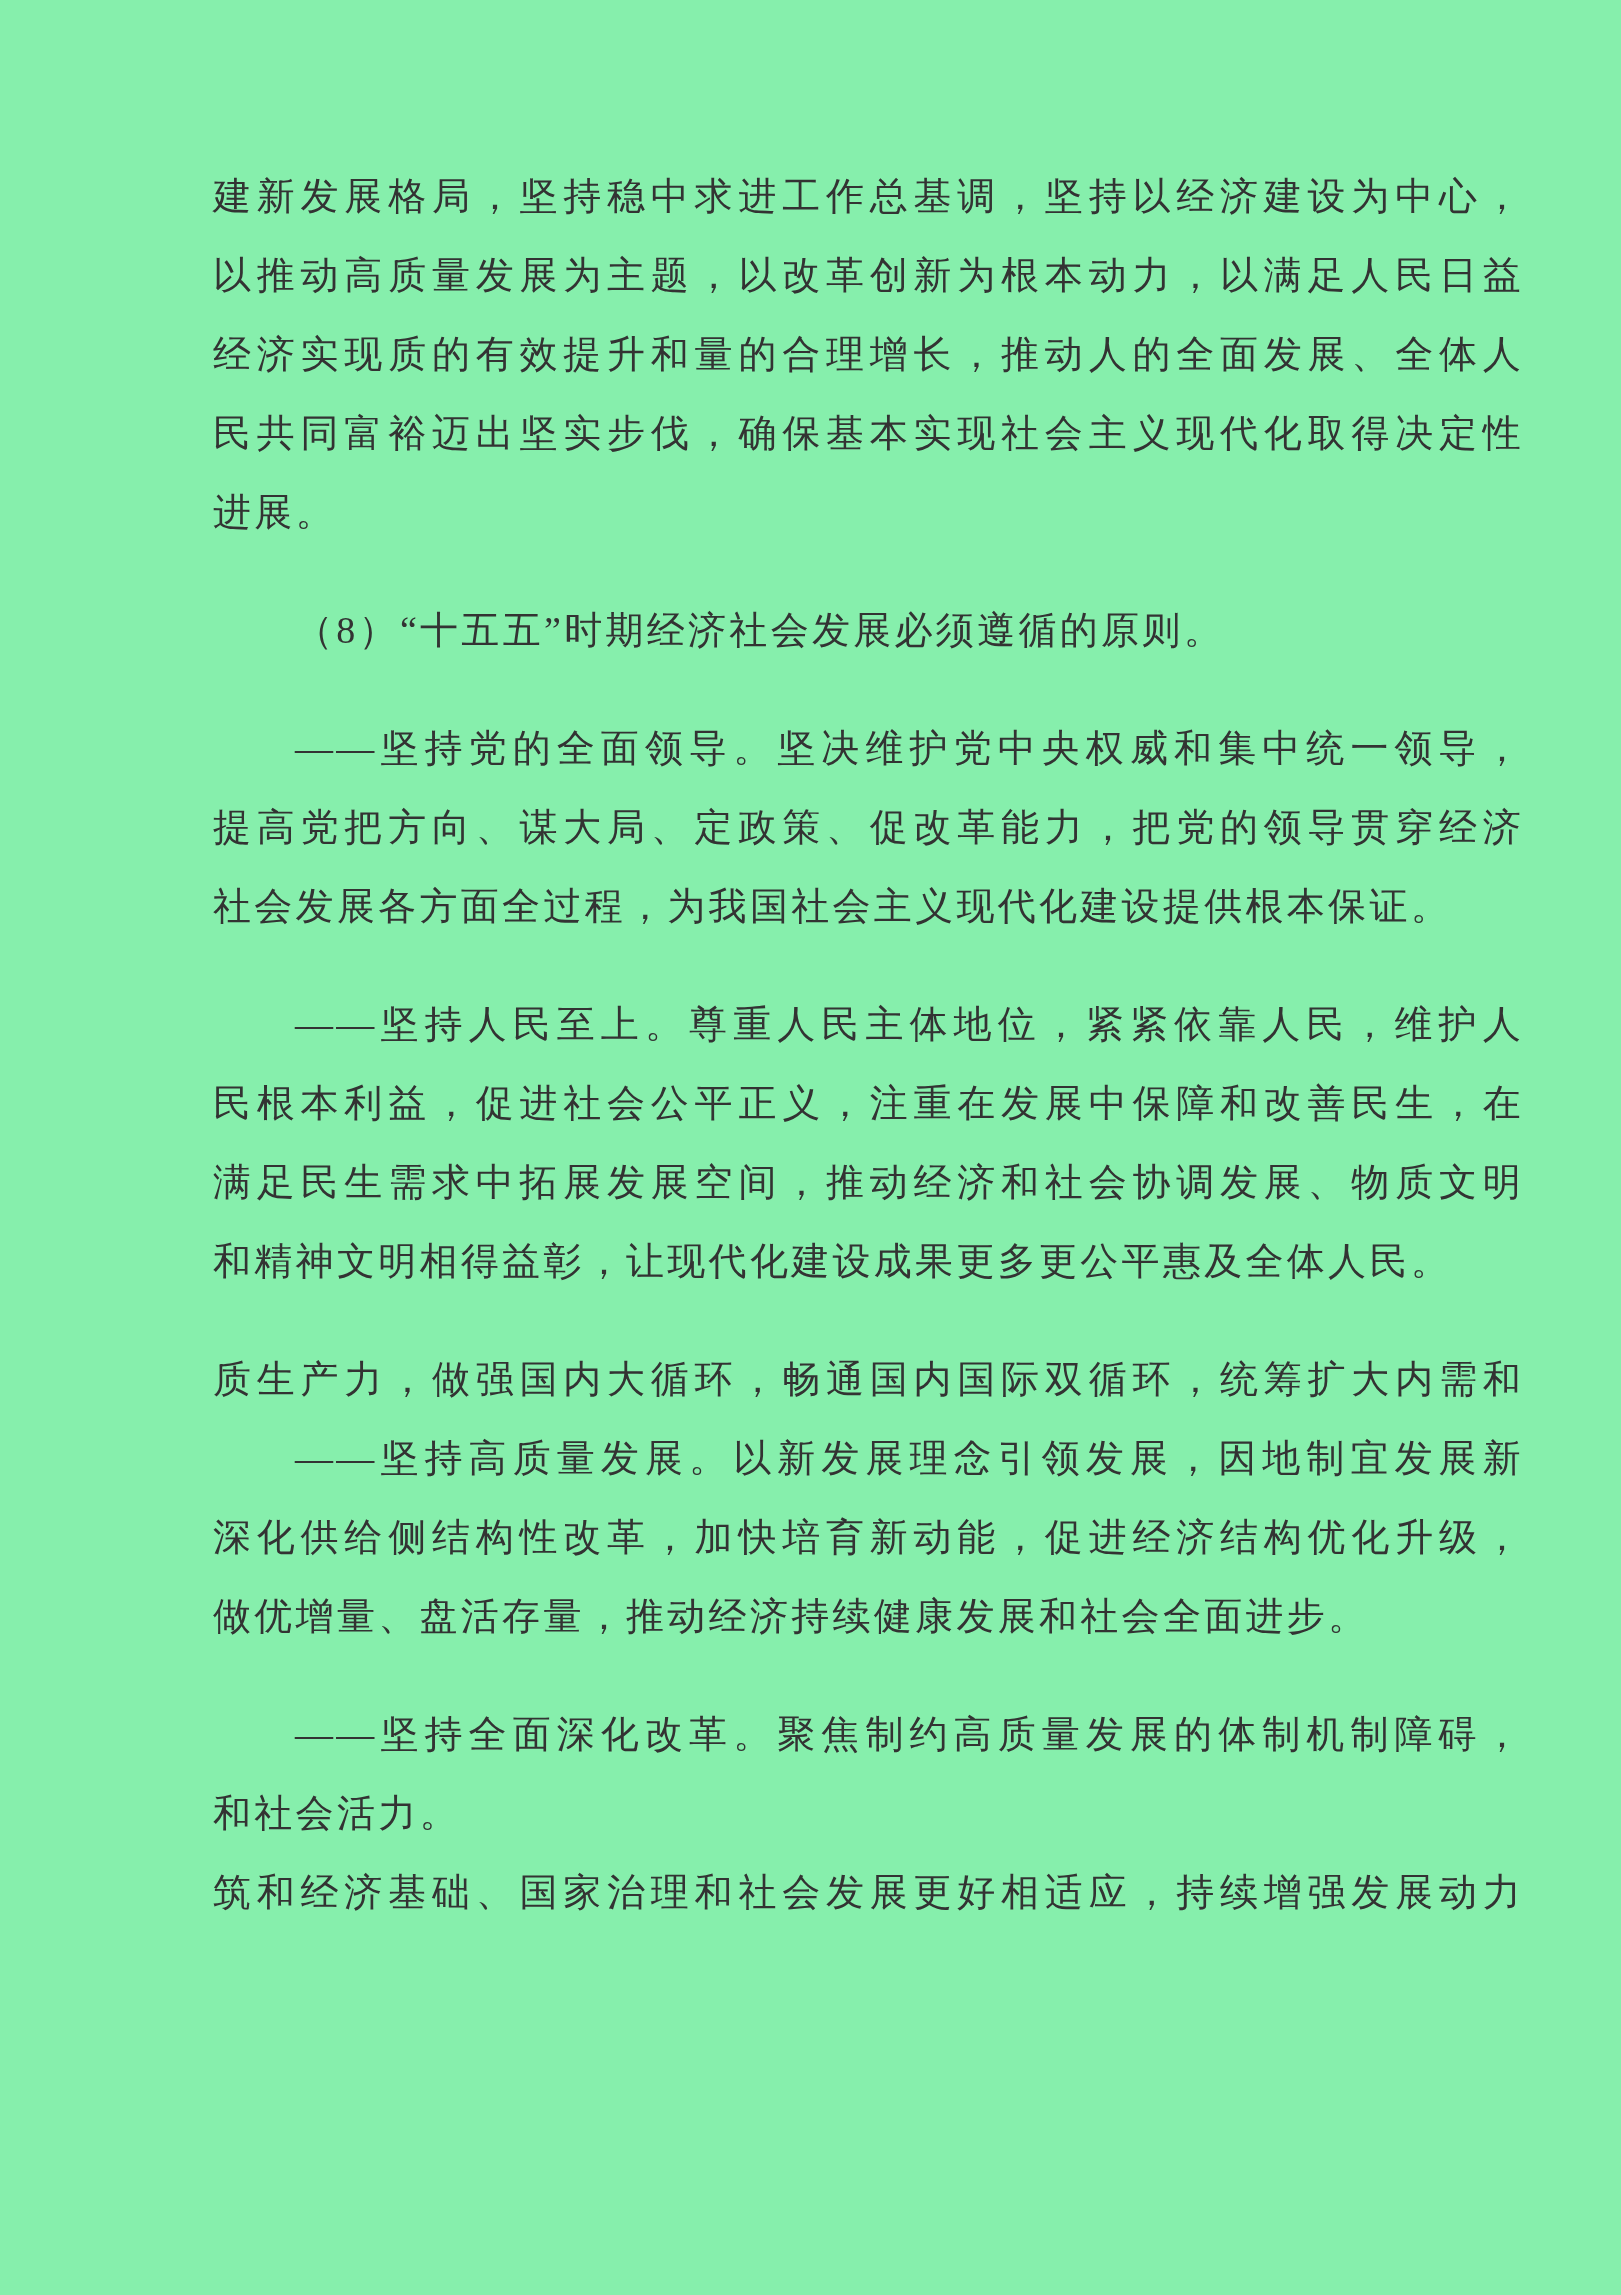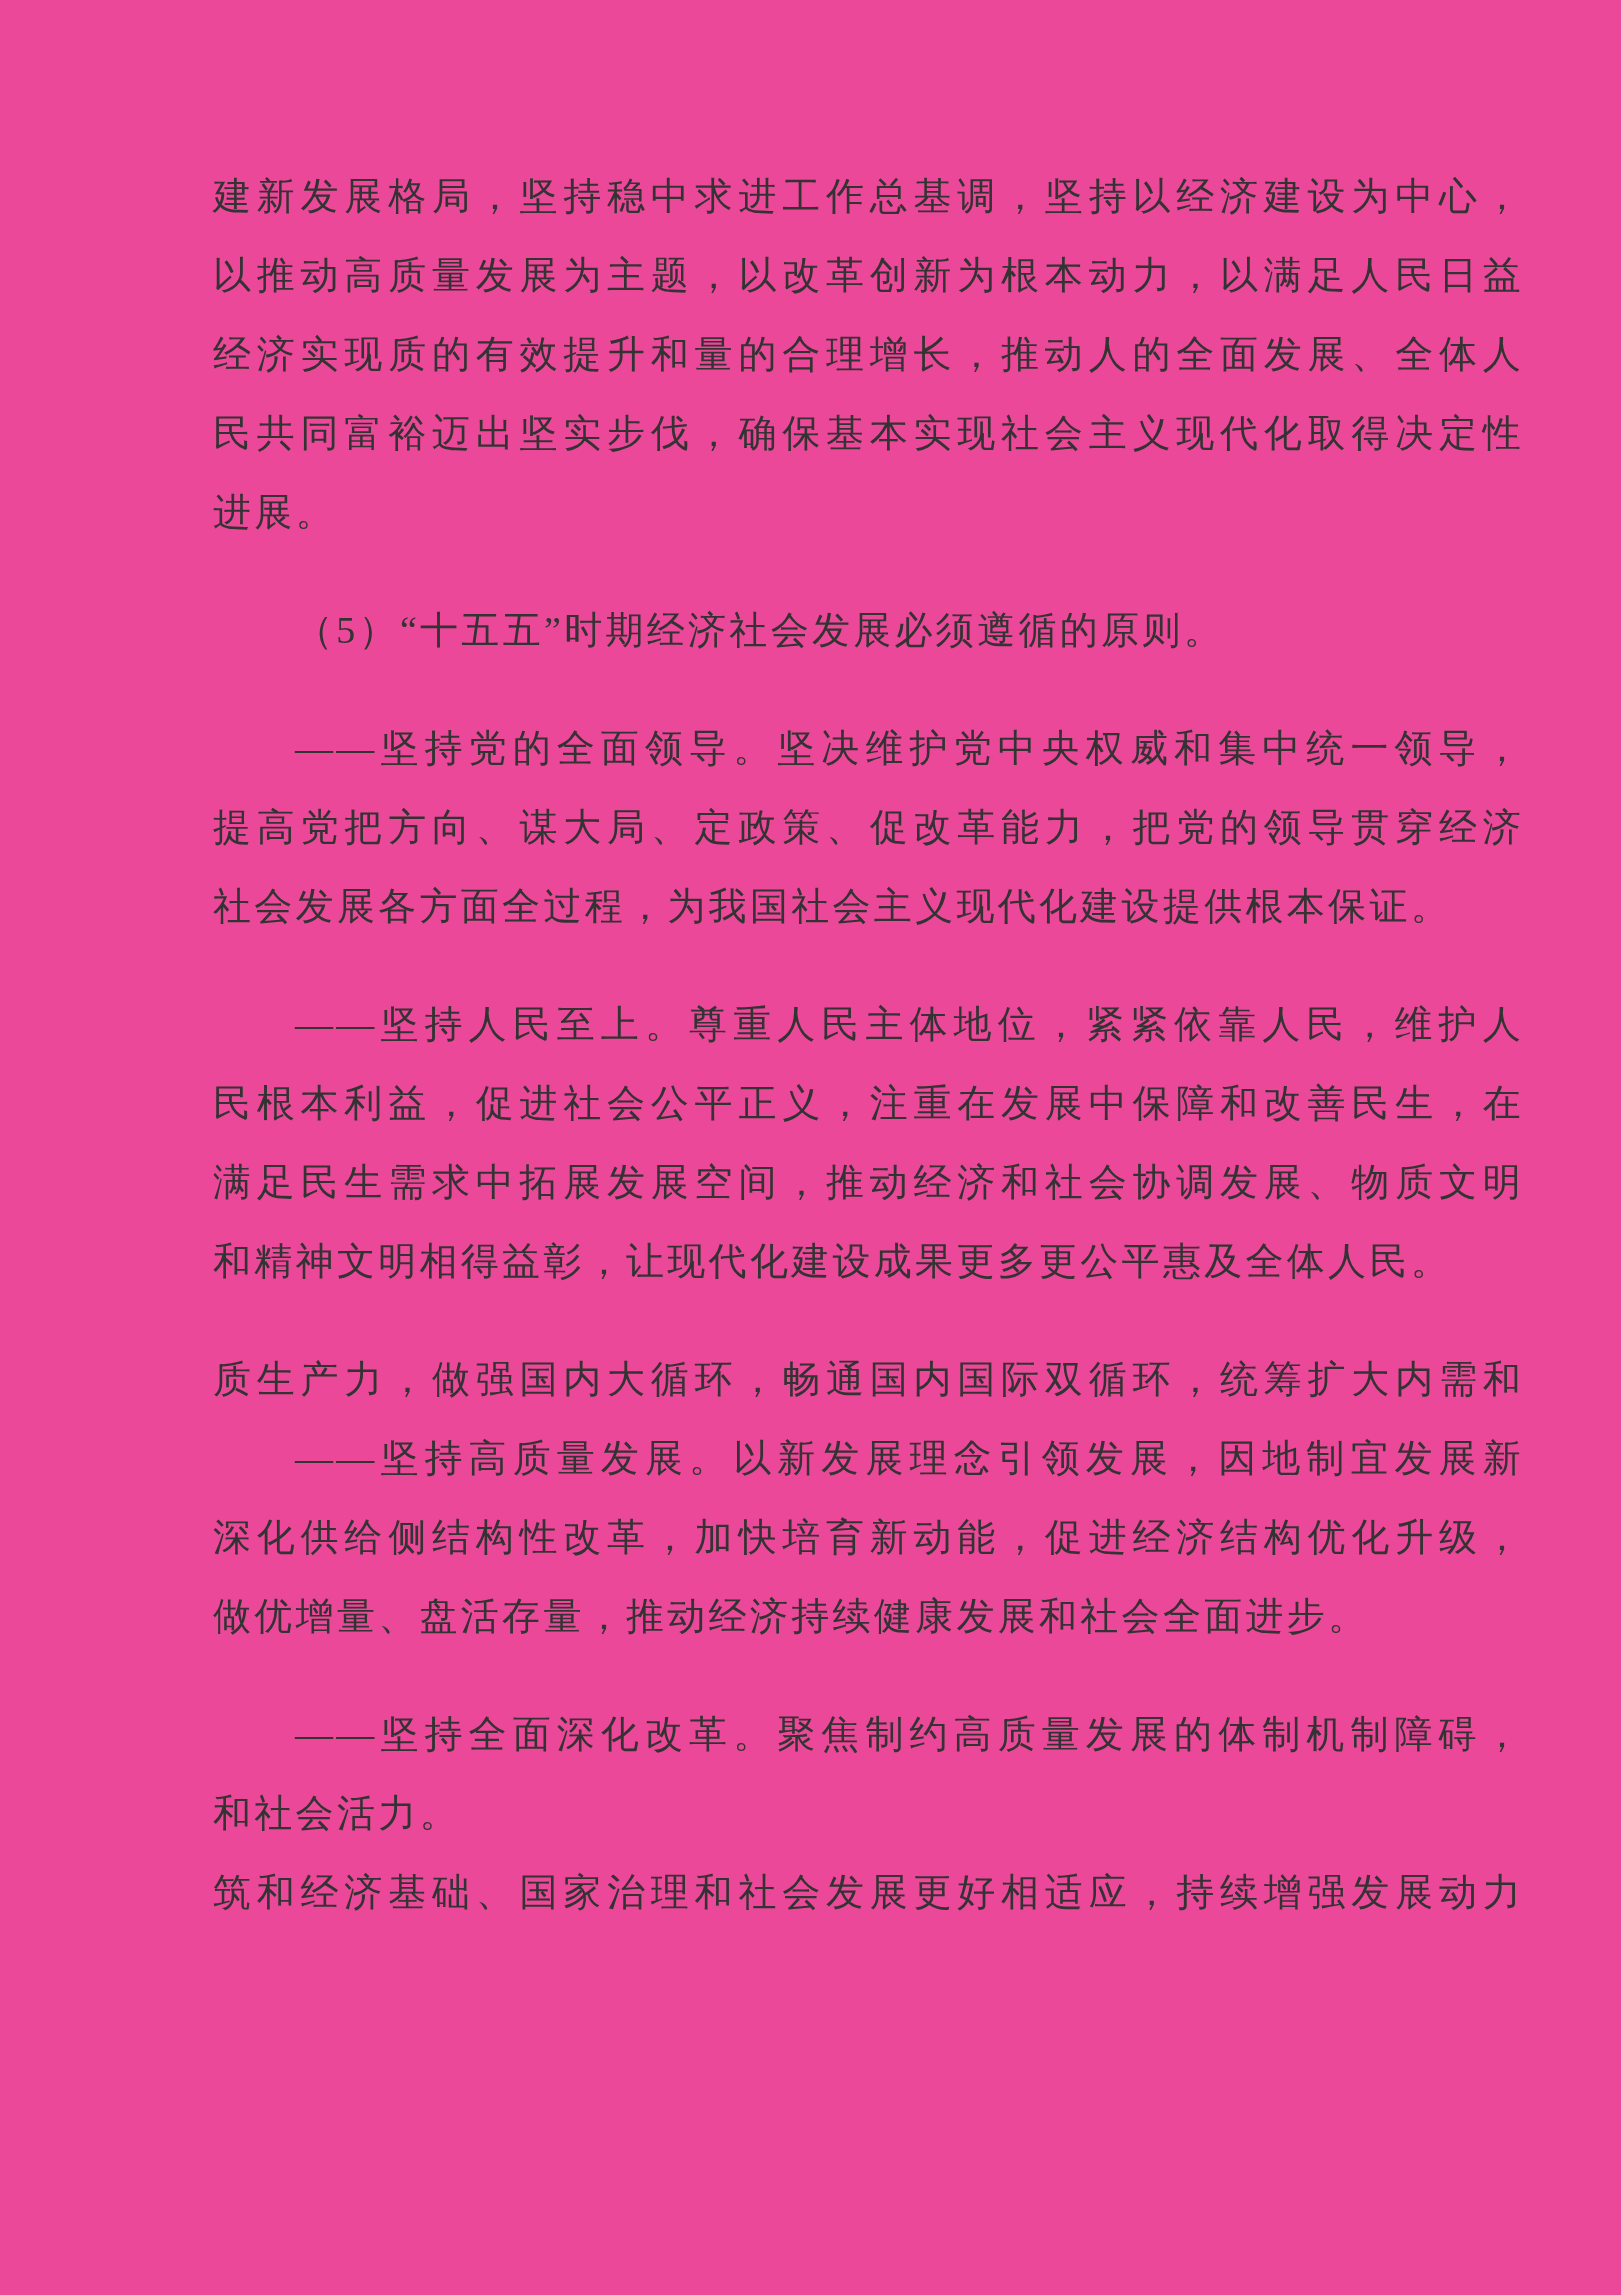--- a/index.html
+++ b/index.html
@@ -12,21 +12,21 @@
     height: 2295px;
     overflow: hidden;
     font-family: "Liberation Serif", "DejaVu Serif", serif;
     color: #333333;
   }
   .page {
     box-sizing: border-box;
     width: 1622px;
     height: 2295px;
     padding: 157px 98px 0 213px;
-    background: #ec4899;
+    background: #86efac;
   }
   .para {
     margin: 0;
     padding: 0;
   }
   .para + .para {
     margin-top: 39px;
   }
   .line {
     font-size: 38px;
@@ -52,21 +52,21 @@
 
   <div class="para">
     <div class="line">建新发展格局，坚持稳中求进工作总基调，坚持以经济建设为中心，</div>
     <div class="line">以推动高质量发展为主题，以改革创新为根本动力，以满足人民日益</div>
     <div class="line">经济实现质的有效提升和量的合理增长，推动人的全面发展、全体人</div>
     <div class="line">民共同富裕迈出坚实步伐，确保基本实现社会主义现代化取得决定性</div>
     <div class="line last-line">进展。</div>
   </div>
 
   <div class="para">
-    <div class="line last-line first-indent">（5）“十五五”时期经济社会发展必须遵循的原则。</div>
+    <div class="line last-line first-indent">（8）“十五五”时期经济社会发展必须遵循的原则。</div>
   </div>
 
   <div class="para">
     <div class="line first-indent">——坚持党的全面领导。坚决维护党中央权威和集中统一领导，</div>
     <div class="line">提高党把方向、谋大局、定政策、促改革能力，把党的领导贯穿经济</div>
     <div class="line last-line">社会发展各方面全过程，为我国社会主义现代化建设提供根本保证。</div>
   </div>
 
   <div class="para">
     <div class="line first-indent">——坚持人民至上。尊重人民主体地位，紧紧依靠人民，维护人</div>

